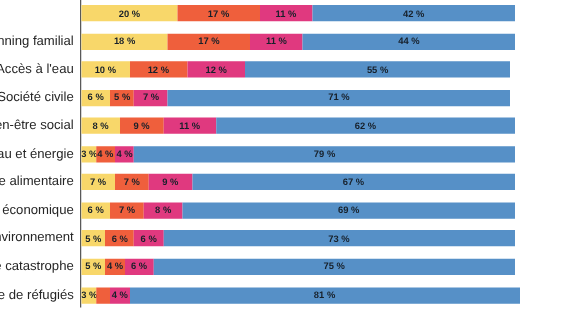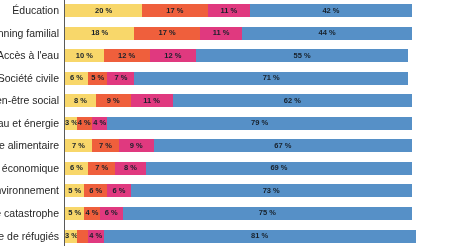--- a/index.html
+++ b/index.html
@@ -40,21 +40,20 @@
     font-size:7.5px;font-weight:bold;color:#17202a;
     line-height:1;letter-spacing:0px;
   }
 </style>
 </head>
 <body style="background: rgb(255, 255, 255);">
 
 <div id="chart">
 
   <div class="labels">
-      <div class="row-label" style="top: 5px; color: rgb(38, 38, 38);">Éducation</div>
       <div class="row-label" style="top: 27.55px; color: rgb(38, 38, 38);">Planning familial</div>
       <div class="row-label" style="top: 50.1px; color: rgb(38, 38, 38);">Accès à l'eau</div>
       <div class="row-label" style="top: 72.65px; color: rgb(38, 38, 38);">Société civile</div>
       <div class="row-label" style="top: 95.2px; color: rgb(38, 38, 38);">Bien-être social</div>
       <div class="row-label" style="top: 117.75px; color: rgb(38, 38, 38);">Eau et énergie</div>
       <div class="row-label" style="top: 140.3px; color: rgb(38, 38, 38);">Aide alimentaire</div>
       <div class="row-label" style="top: 162.85px; color: rgb(38, 38, 38);">Développement économique</div>
       <div class="row-label" style="top: 185.4px; color: rgb(38, 38, 38);">Environnement</div>
       <div class="row-label" style="top: 207.95px; color: rgb(38, 38, 38);">Aide en cas de catastrophe</div>
       <div class="row-label" style="top: 230.5px; color: rgb(38, 38, 38);">Aide de réfugiés</div>

